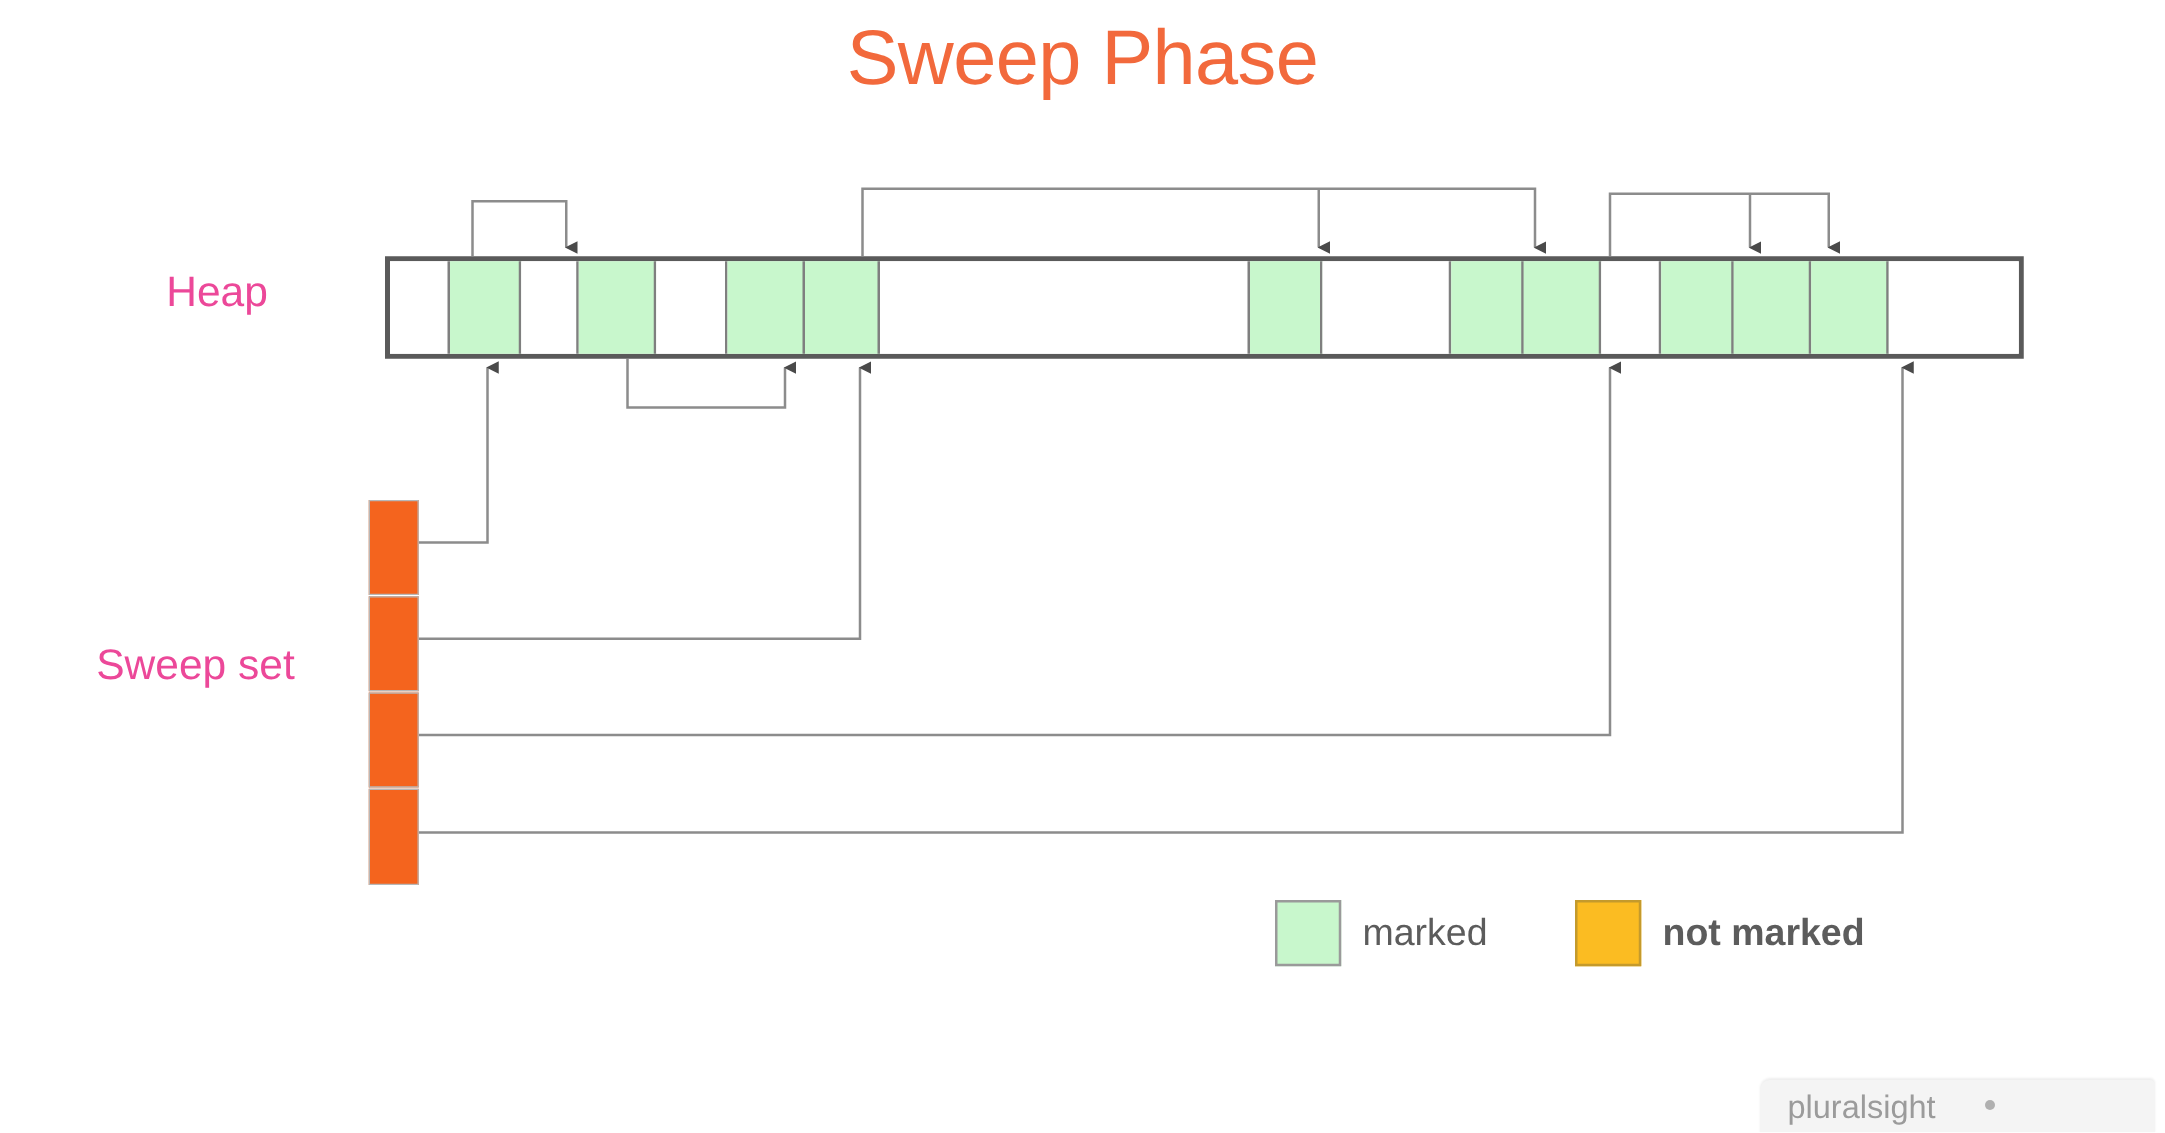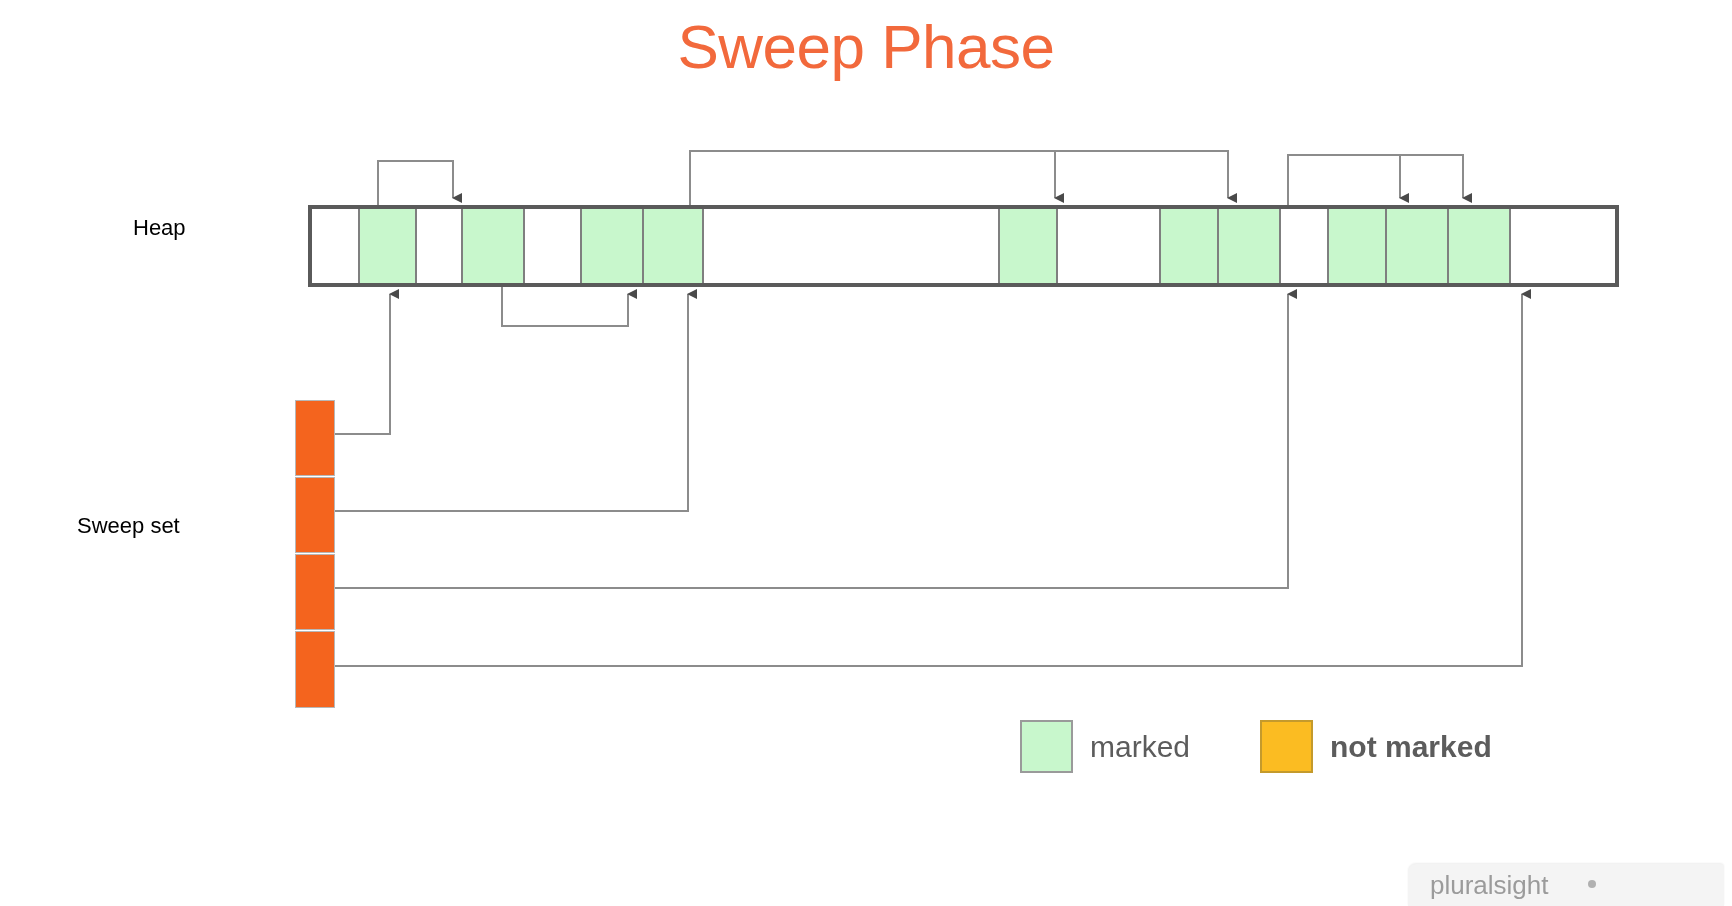--- a/index.html
+++ b/index.html
@@ -27,22 +27,22 @@
     text-align: center;
     font-size: 62px;
     line-height: 1.0;
     font-weight: 400;
     letter-spacing: -0.5px;
     color: #F2693C;
     font-family: "Liberation Sans", sans-serif;
   }
   .side-label {
     position: absolute;
-    font-size: 22px;
-    color: #000000;
+    font-size: 34px;
+    color: #ec4899;
     font-family: "Liberation Sans", sans-serif;
     white-space: nowrap;
   }
   #heap-label { left: 133px; top: 215px; }
   #rootset-label { left: 77px; top: 513px; }
 
   
   #heap {
     position: absolute;
     left: 308px;

